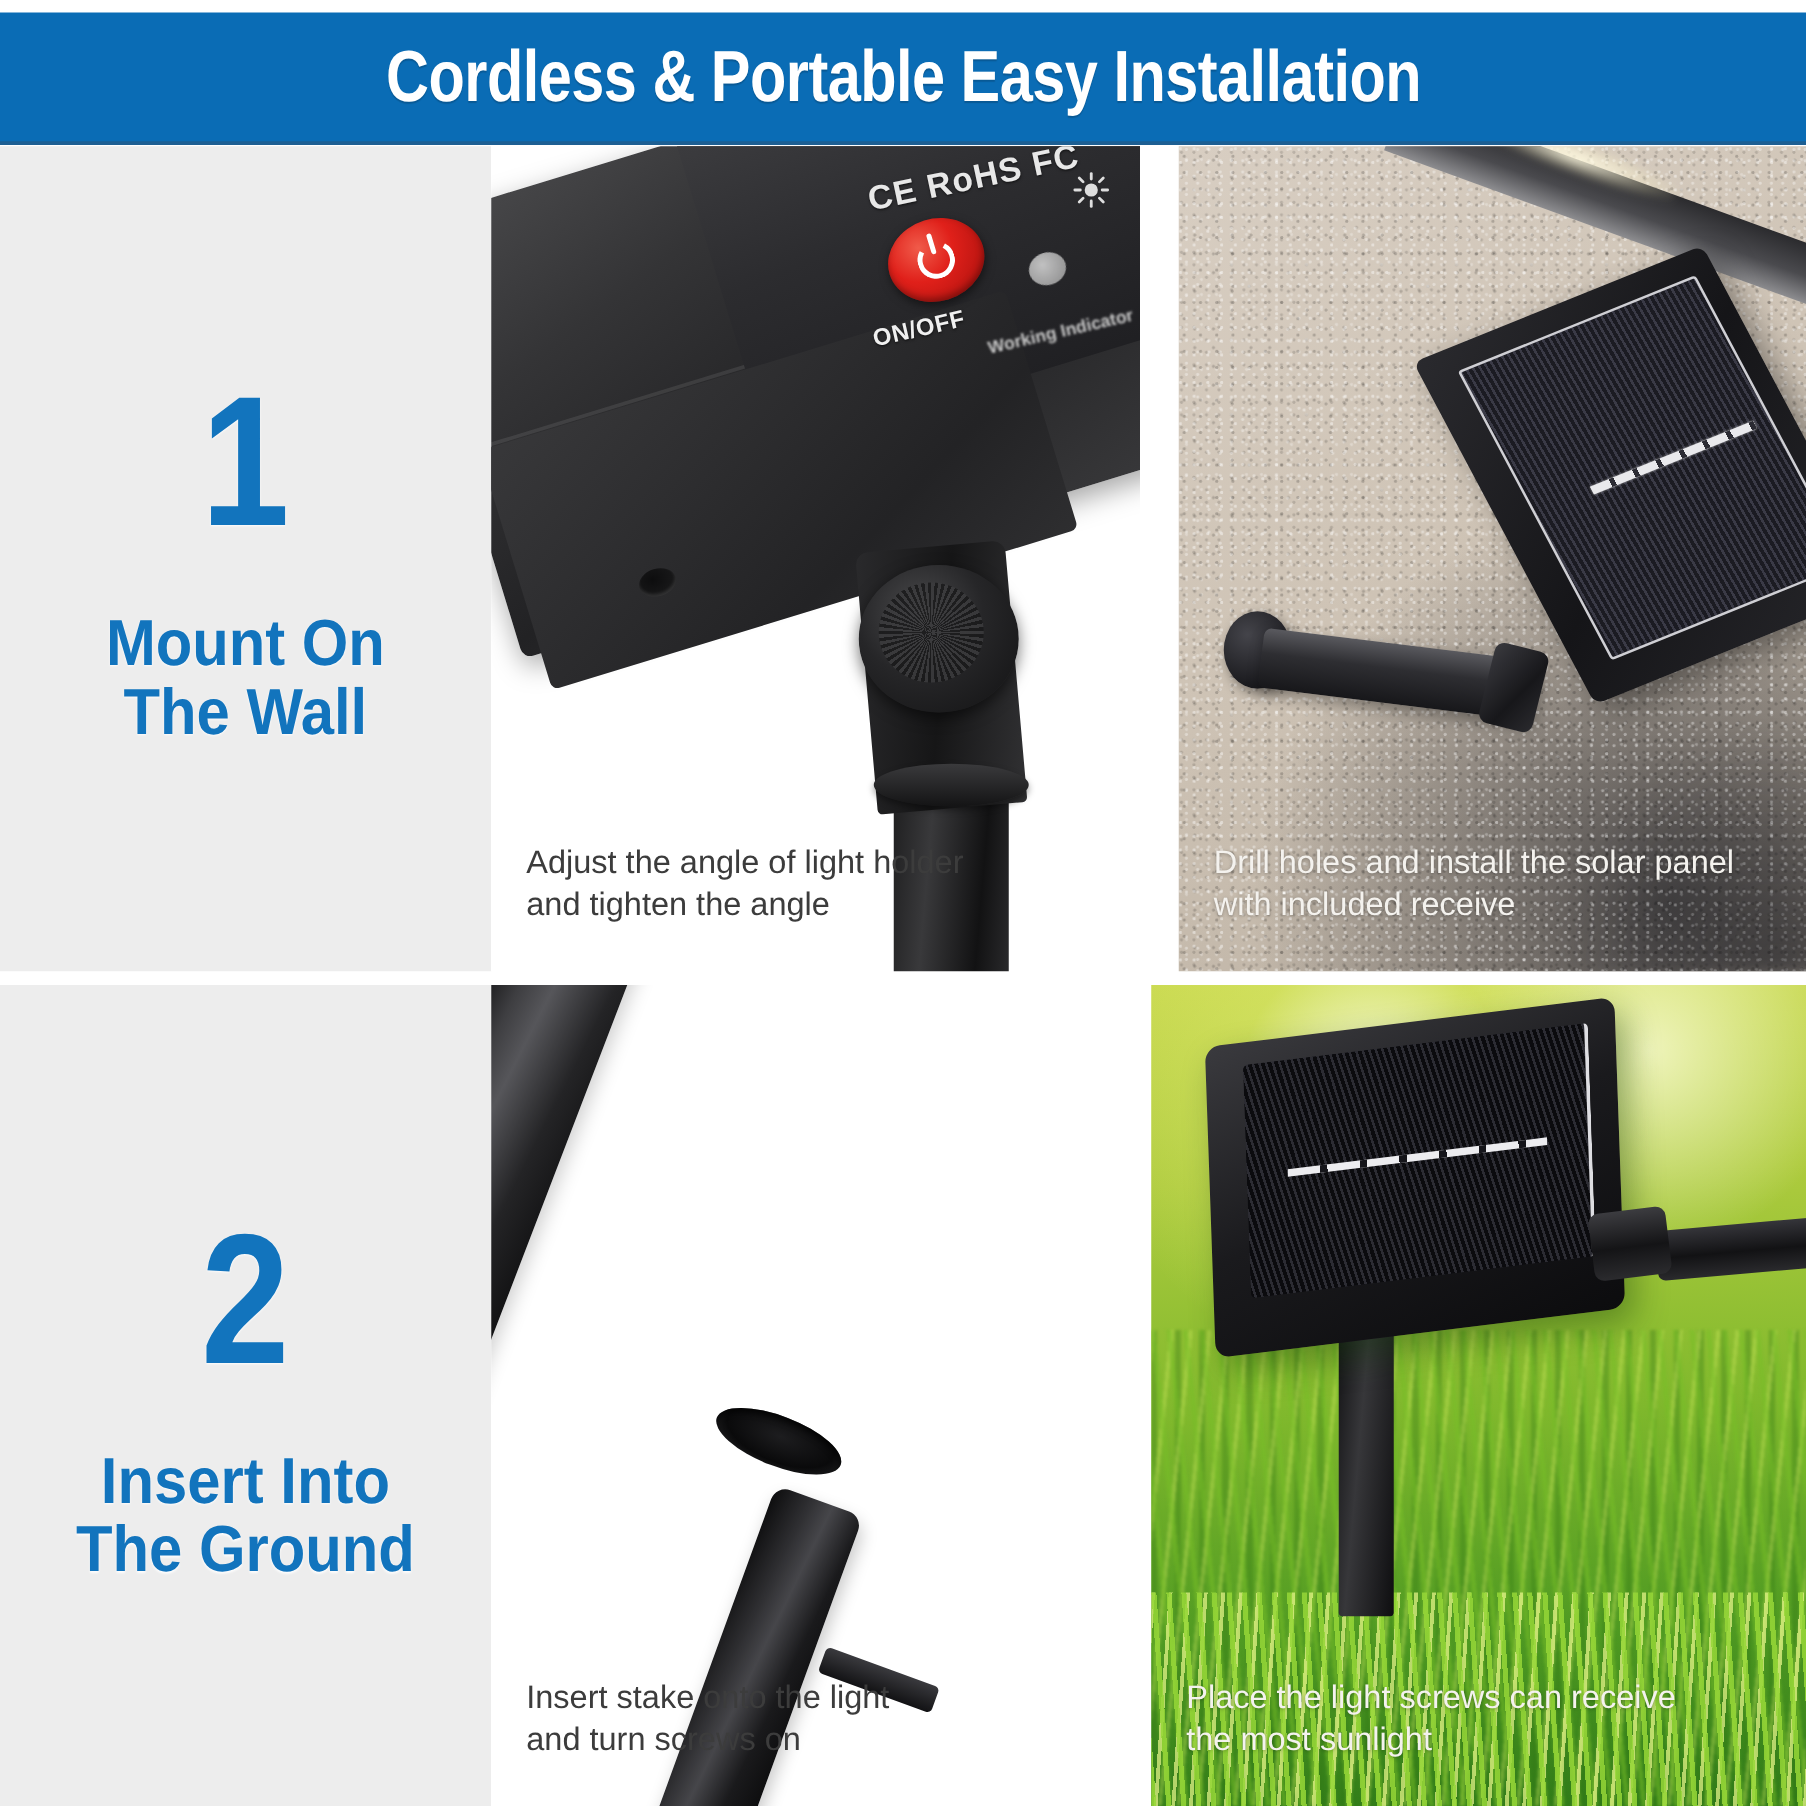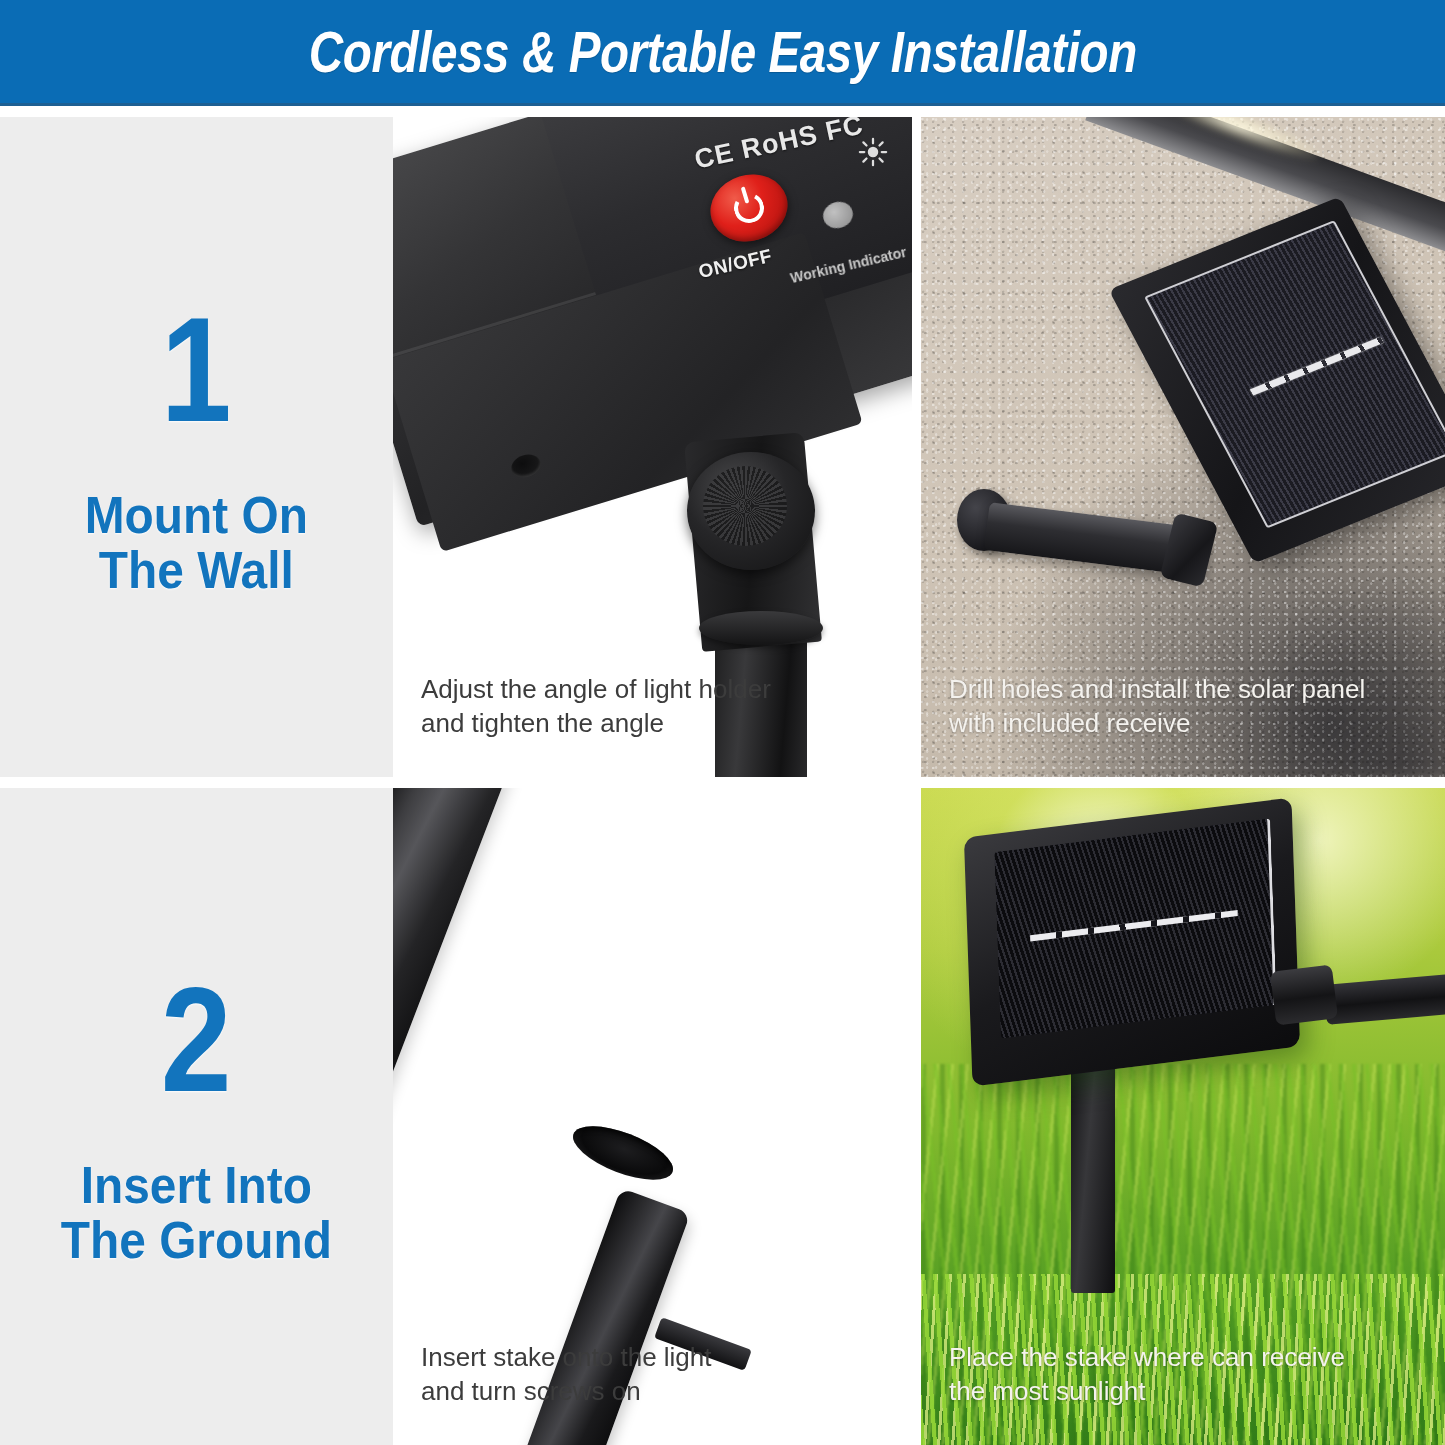--- a/index.html
+++ b/index.html
@@ -16,29 +16,28 @@
   #page {
     position: relative;
     width: 1445px;
     height: 1445px;
     background: #ffffff;
   }
 
   
   .header-banner {
     position: absolute;
-    left: 0; top: 0;
+    left: 0; top: 10px;
     width: 1445px;
     height: 106px;
     background: #0a6cb5;
     display: flex;
     align-items: center;
     justify-content: center;
     border-bottom: 3px solid #1d5f93;
-    font-style: italic;
   }
   .header-title {
     color: #ffffff;
     font-size: 58px;
     font-weight: bold;
     letter-spacing: -0.5px;
     transform: scaleX(0.82);
     transform-origin: center;
     white-space: nowrap;
     text-shadow: 0 1px 1px rgba(0,0,0,0.18);
@@ -278,20 +277,21 @@
     background: linear-gradient(180deg,#3a3a3c 0%,#141415 100%);
     z-index: 15;
     box-shadow: 0 3px 6px rgba(0,0,0,0.4);
   }
 
   
   #photo-wall {
     background:
       radial-gradient(circle at 78% 92%, rgba(40,40,44,0.78) 0%, rgba(40,40,44,0.0) 46%),
       linear-gradient(150deg,#d8cec2 0%,#cfc4b6 45%,#b8ad9f 100%);
+    margin-left: 22px;
   }
   #photo-wall .stucco {
     position:absolute; inset:0;
     background-image:
       radial-gradient(circle at 12% 18%, rgba(255,255,255,0.45) 0 1px, transparent 1.5px),
       radial-gradient(circle at 34% 62%, rgba(0,0,0,0.20) 0 1px, transparent 1.5px),
       radial-gradient(circle at 68% 28%, rgba(255,255,255,0.38) 0 1px, transparent 1.5px),
       radial-gradient(circle at 85% 74%, rgba(0,0,0,0.18) 0 1px, transparent 1.5px),
       radial-gradient(circle at 52% 88%, rgba(255,255,255,0.30) 0 1px, transparent 1.5px),
       radial-gradient(circle at 22% 48%, rgba(0,0,0,0.14) 0 1px, transparent 1.5px);
@@ -617,21 +617,21 @@
         <div class="gp-stake"></div>
         <div class="gp-cable"></div>
         <div class="gp-connector"></div>
         <div class="gp-frame">
           <div class="gp-cell">
             <div class="gp-busbar"></div>
           </div>
         </div>
 
         <div class="caption light">
-          <span class="ln">Place the stake where can receive</span>
+          <span class="ln">Place the light screws can receive</span>
           <span class="ln">the most sunlight</span>
         </div>
       </div>
 
     </div>
   </div>
 
 </div>
 
 </body></html>

